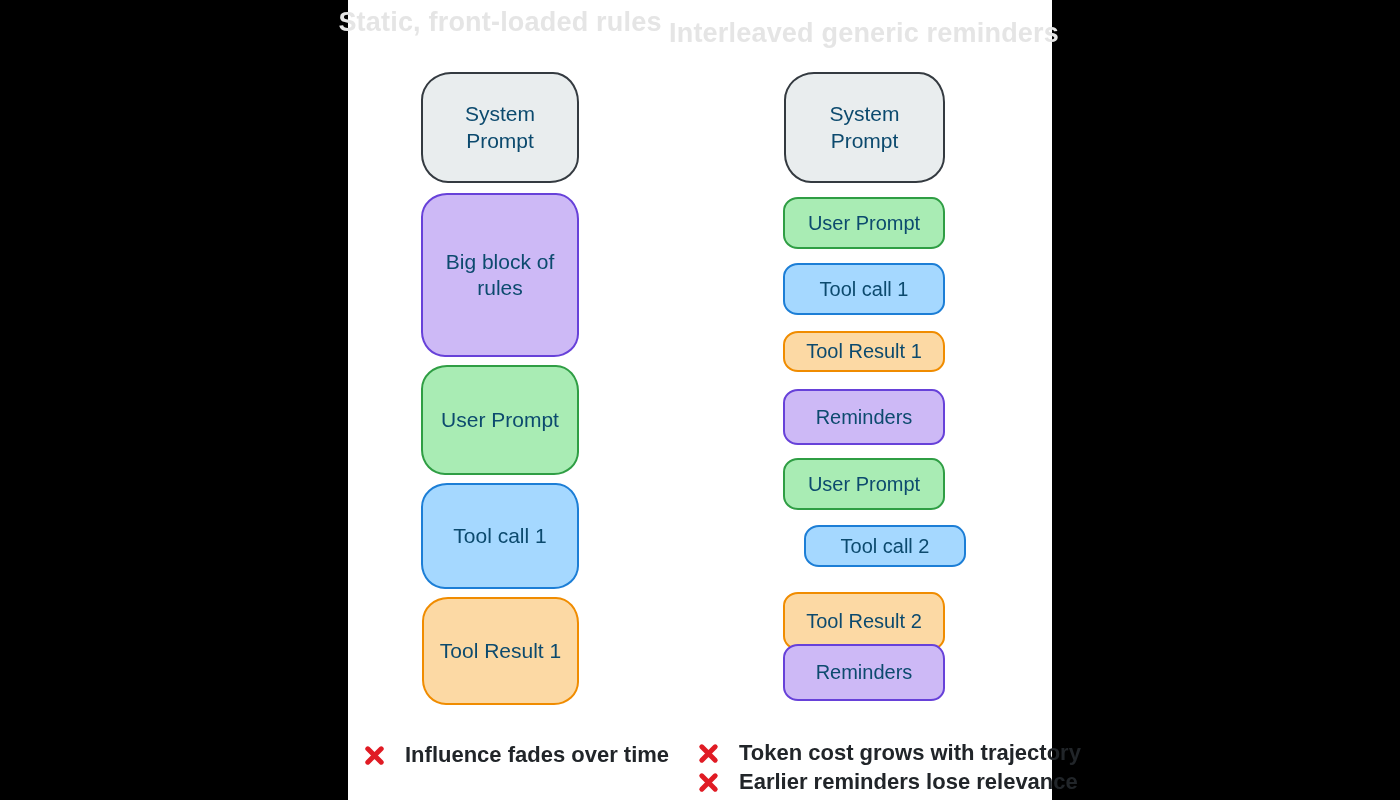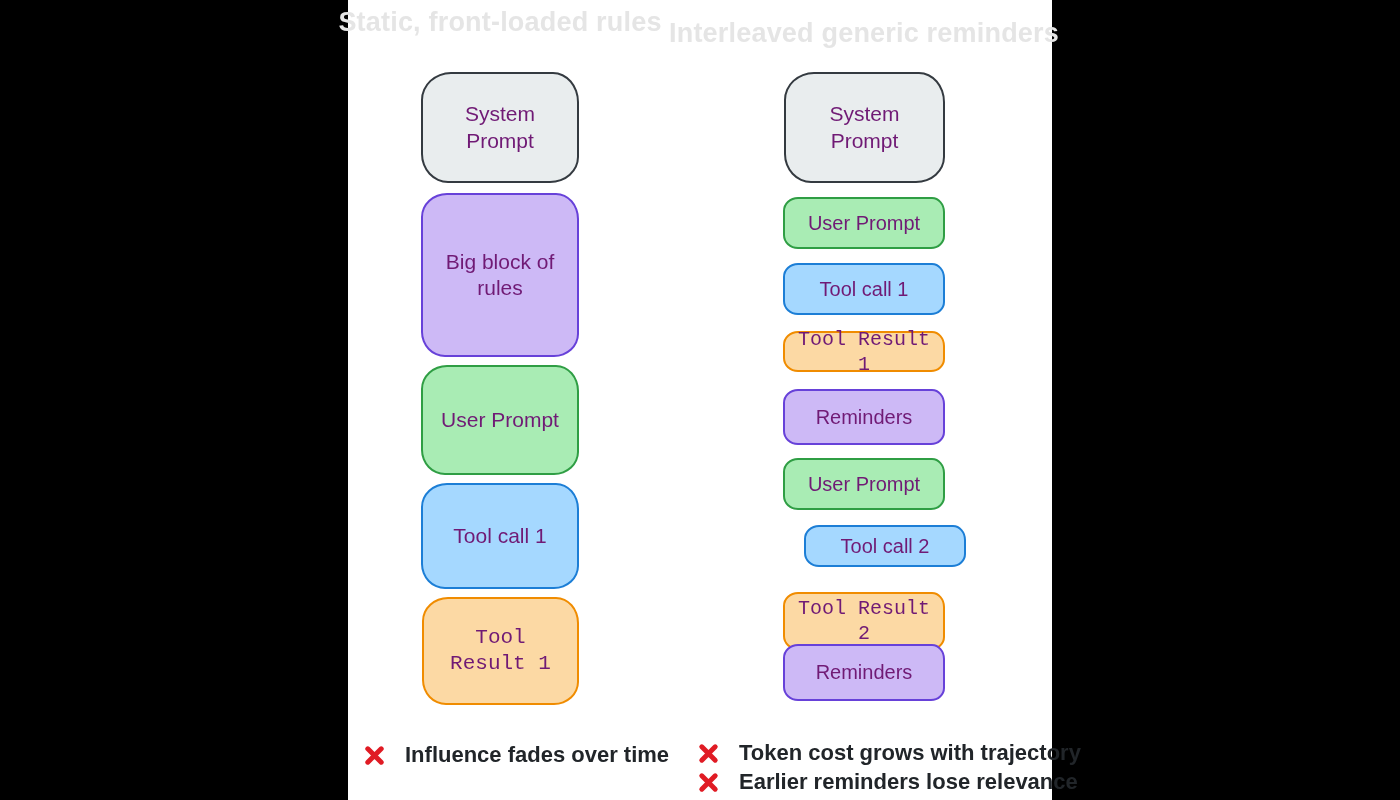--- a/index.html
+++ b/index.html
@@ -40,33 +40,33 @@
   .box {
     position: absolute;
     box-sizing: border-box;
     display: flex;
     align-items: center;
     justify-content: center;
     text-align: center;
     border: 2.5px solid #000;
     font-size: 21px;
     line-height: 1.25;
-    color: #701a75;
+    color: #0c4a6e;
     padding: 4px 8px;
   }
   
   .lg { border-radius: 30px 26px 29px 27px / 28px 30px 26px 29px; }
   .md { border-radius: 26px 23px 25px 24px / 24px 26px 23px 25px; }
   .sm { border-radius: 15px 13px 14px 15px / 14px 15px 13px 14px; font-size: 20px; }
 
   .gray   { background: #e9edee; border-color: #343a40; }
   .purple { background: #cdb9f6; border-color: #6741d9; }
   .green  { background: #a9ecb4; border-color: #2f9e44; }
   .blue   { background: #a5d8ff; border-color: #1c7ed6; }
-  .orange { background: #fcd9a4; border-color: #f08c00; font-family: Liberation Mono, monospace; }
+  .orange { background: #fcd9a4; border-color: #f08c00; }
 
   .cons {
     position: absolute;
     display: flex;
     flex-direction: column;
     gap: 3px;
   }
   .con-row {
     display: flex;
     align-items: center;

